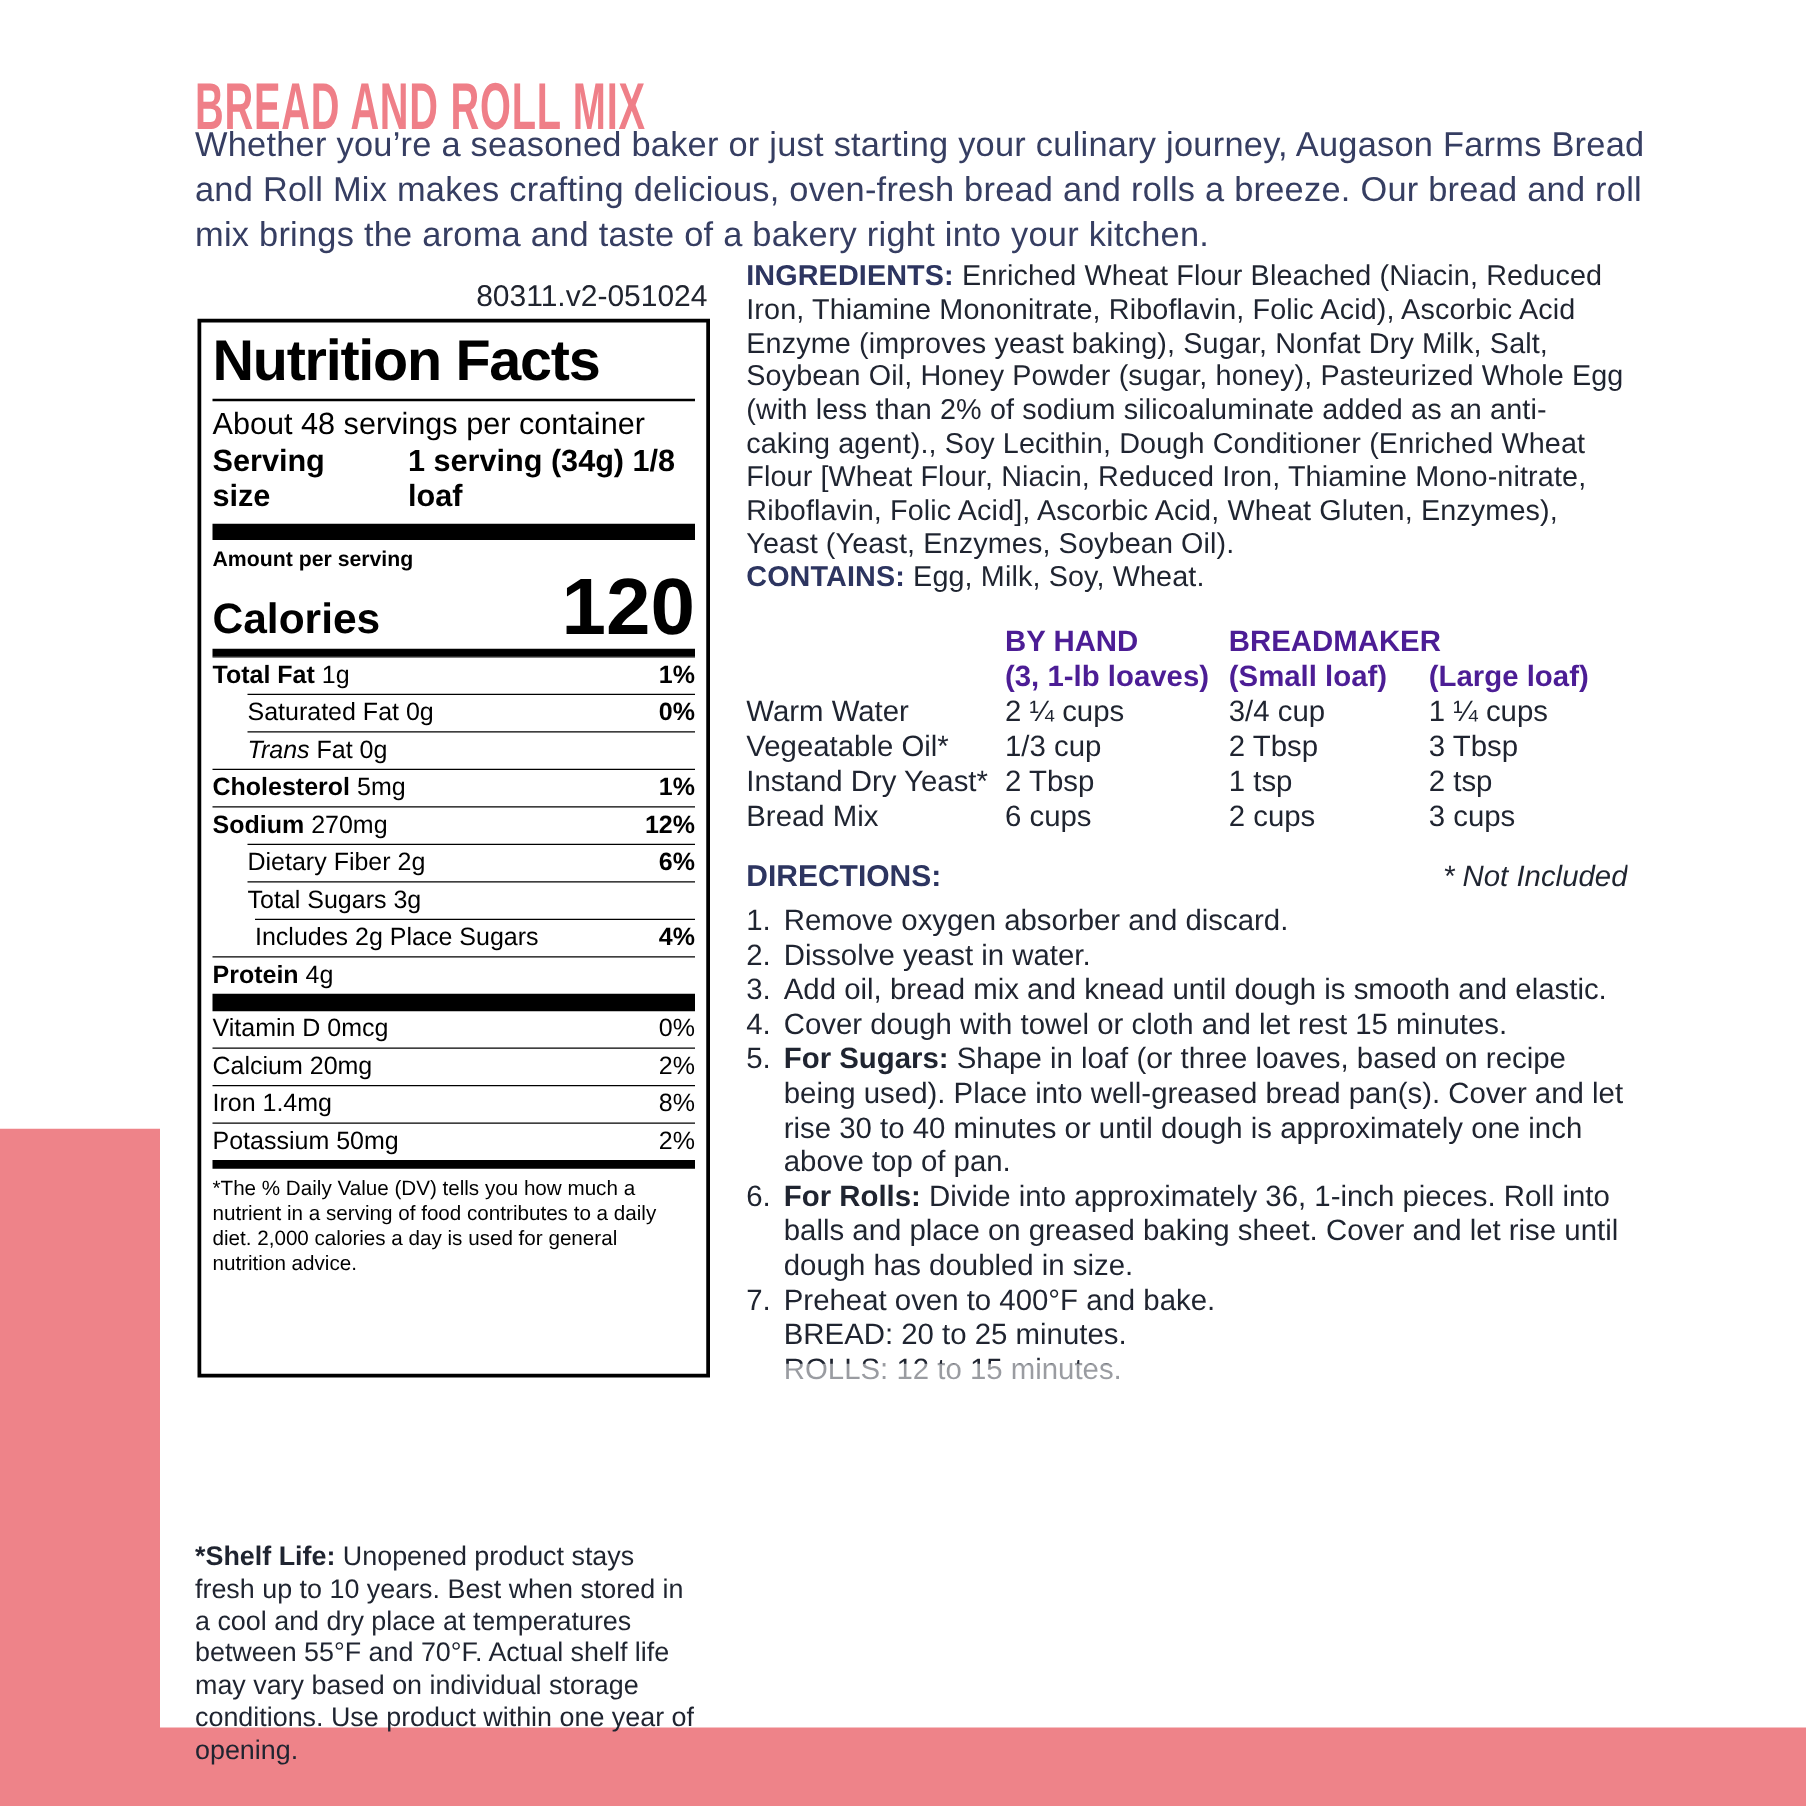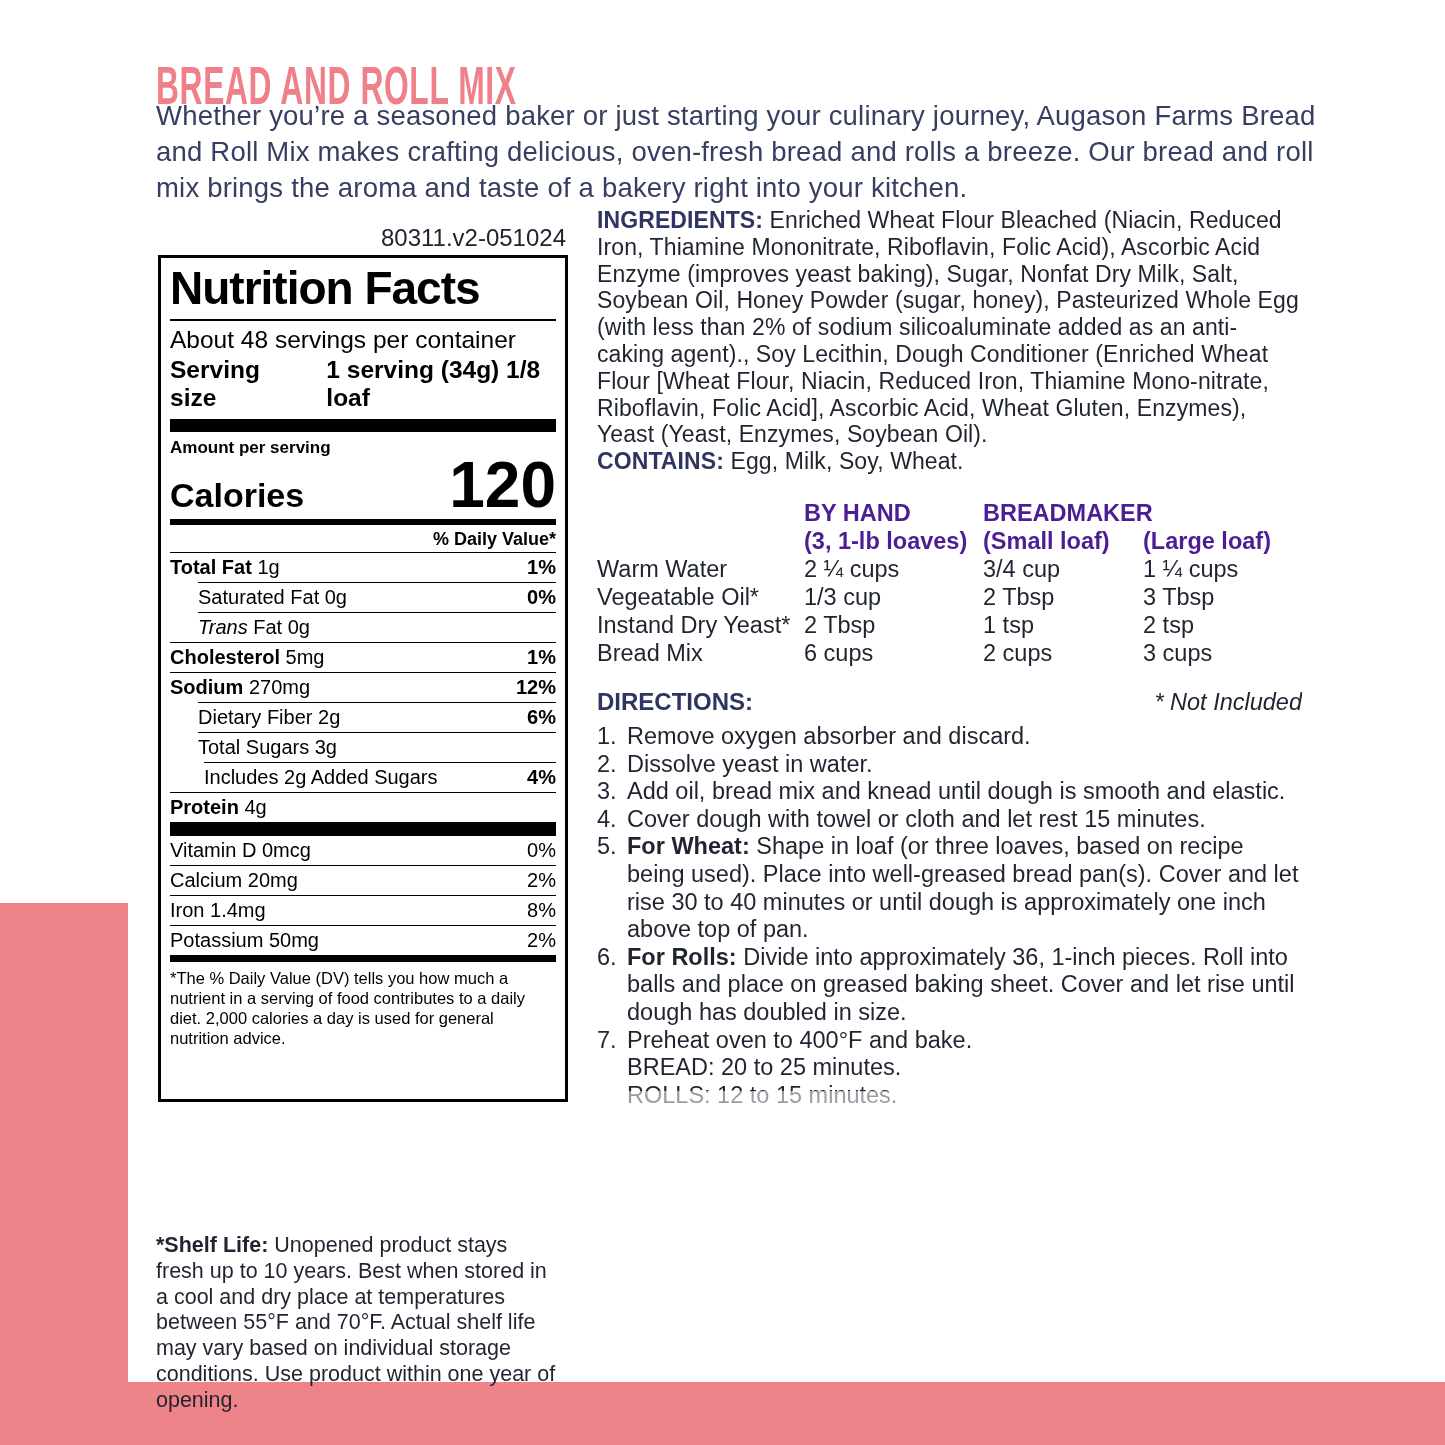--- a/index.html
+++ b/index.html
@@ -89,21 +89,20 @@
       <span>Serving size</span>
       <span>1 serving (34g) 1/8 loaf</span>
     </div>
     <div class="bar bar-13"></div>
     <div class="nf-amount">Amount per serving</div>
     <div class="nf-cal-row">
       <span class="nf-cal">Calories</span>
       <span class="nf-cal-val">120</span>
     </div>
     <div class="bar bar-6"></div>
-    <div class="nf-dv-head">% Daily Value*</div>
     <div id="nf-rows">
         <div class="nf-row ind-0">
           <span class="nf-left"><span class="b">Total Fat</span>&nbsp;1g</span>
           <span class="nf-dv">1%</span>
         </div>
         <div class="nf-row ind-1">
           <span class="nf-left"><span>Saturated Fat</span>&nbsp;0g</span>
           <span class="nf-dv">0%</span>
         </div>
         <div class="nf-row ind-1">
@@ -120,21 +119,21 @@
         </div>
         <div class="nf-row ind-1">
           <span class="nf-left"><span>Dietary Fiber</span>&nbsp;2g</span>
           <span class="nf-dv">6%</span>
         </div>
         <div class="nf-row ind-1">
           <span class="nf-left"><span>Total Sugars</span>&nbsp;3g</span>
           <span class="nf-dv"></span>
         </div>
         <div class="nf-row ind-2">
-          <span class="nf-left"><span>Includes 2g Added Sugars</span></span>
+          <span class="nf-left"><span>Includes 2g Place Sugars</span></span>
           <span class="nf-dv">4%</span>
         </div>
         <div class="nf-row ind-0">
           <span class="nf-left"><span class="b">Protein</span>&nbsp;4g</span>
           <span class="nf-dv"></span>
         </div>
       </div>
     <div class="bar bar-13"></div>
     <div id="nf-vitamins">
         <div class="nf-row">
@@ -205,21 +204,21 @@
         <div class="dir-step">
           <span class="dir-num">3.</span>
           <div class="dir-body">Add oil, bread mix and knead until dough is smooth and elastic.</div>
         </div>
         <div class="dir-step">
           <span class="dir-num">4.</span>
           <div class="dir-body">Cover dough with towel or cloth and let rest 15 minutes.</div>
         </div>
         <div class="dir-step">
           <span class="dir-num">5.</span>
-          <div class="dir-body"><span class="b">For Wheat:</span> Shape in loaf (or three loaves, based on recipe being used). Place into well-greased bread pan(s). Cover and let rise 30 to 40 minutes or until dough is approximately one inch above top of pan.</div>
+          <div class="dir-body"><span class="b">For Sugars:</span> Shape in loaf (or three loaves, based on recipe being used). Place into well-greased bread pan(s). Cover and let rise 30 to 40 minutes or until dough is approximately one inch above top of pan.</div>
         </div>
         <div class="dir-step">
           <span class="dir-num">6.</span>
           <div class="dir-body"><span class="b">For Rolls:</span> Divide into approximately 36, 1-inch pieces. Roll into balls and place on greased baking sheet. Cover and let rise until dough has doubled in size.</div>
         </div>
         <div class="dir-step">
           <span class="dir-num">7.</span>
           <div class="dir-body">Preheat oven to 400°F and bake.<div>BREAD: 20 to 25 minutes.</div><div>ROLLS: 12 to 15 minutes.</div></div>
         </div>
       </div>

